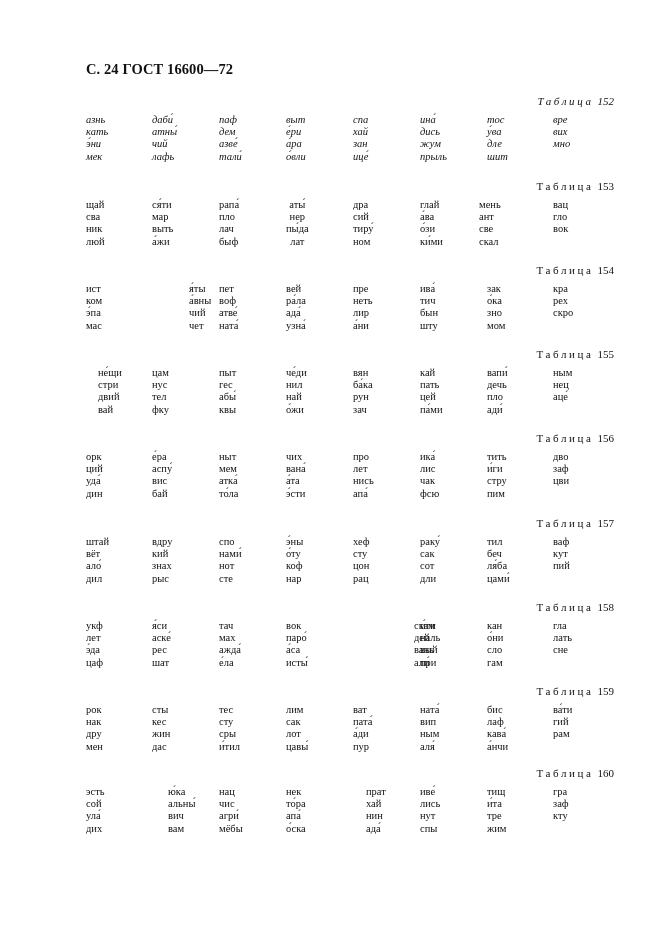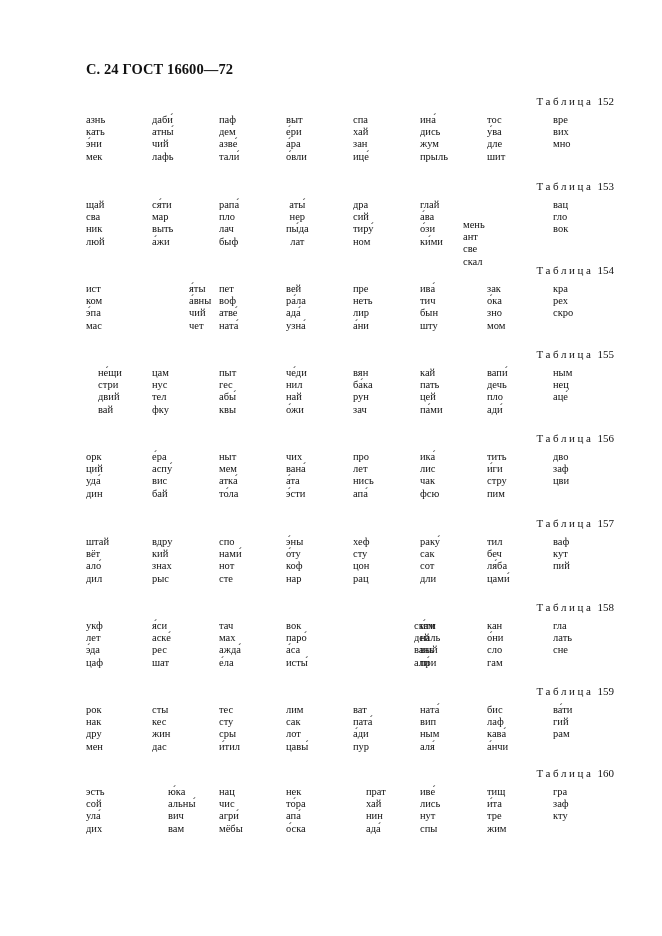--- a/index.html
+++ b/index.html
@@ -21,21 +21,21 @@
   .cols { position: absolute; left: 0; top: 19px; width: 662px; }
   .col { position: absolute; top: 0; font-size: 10.5px; line-height: 12.2px; }
   .col div { white-space: nowrap; }
 </style>
 </head>
 <body>
 
 <div class="page-header">С. 24 ГОСТ 16600—72</div>
 
 <div id="tables">
-    <div class="table-block" style="top: 95px;">
+    <div class="table-block" style="top: 95px; font-style: italic;">
       <div class="caption"><span class="cap-label">Таблица</span><span class="cap-num">152</span></div>
       <div class="cols">
         <div class="col" style="left: 86px;">
           <div>азнь</div>
           <div>кать</div>
           <div>э́ни</div>
           <div>мек</div>
         </div>
         <div class="col" style="left: 152px;">
           <div>даби́</div>
@@ -112,21 +112,21 @@
           <div>сий</div>
           <div>тиру́</div>
           <div>ном</div>
         </div>
         <div class="col" style="left: 420px;">
           <div>глай</div>
           <div>а́ва</div>
           <div>о́зи</div>
           <div>ки́ми</div>
         </div>
-        <div class="col" style="left: 463px; margin-top: 20px;">
+        <div class="col" style="left: 479px;">
           <div>мень</div>
           <div>ант</div>
           <div>све</div>
           <div>скал</div>
         </div>
         <div class="col" style="left: 553px;">
           <div>вац</div>
           <div>гло</div>
           <div>вок</div>
         </div>

